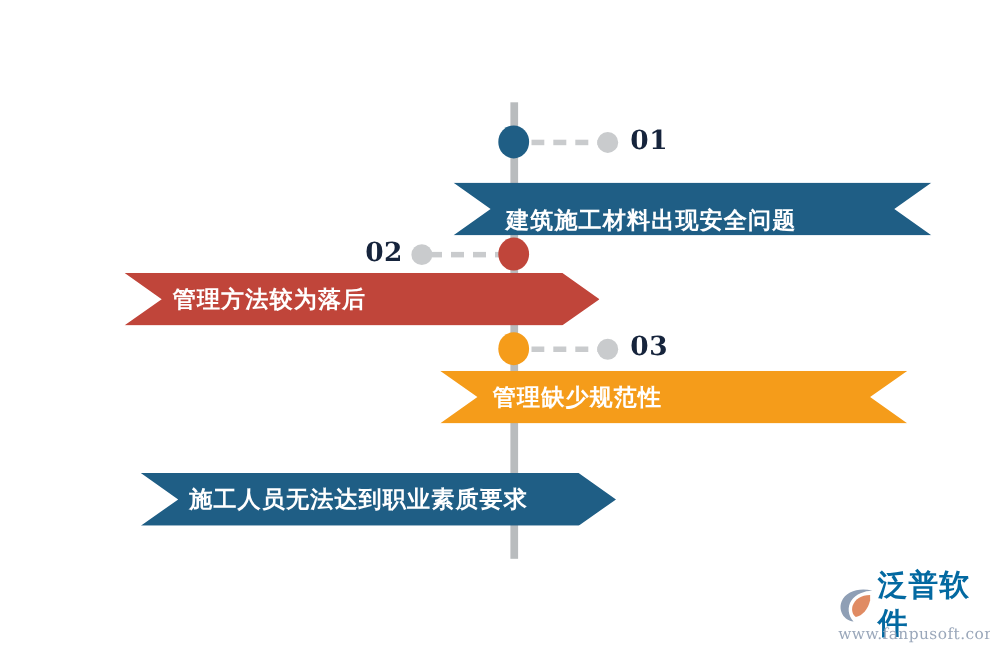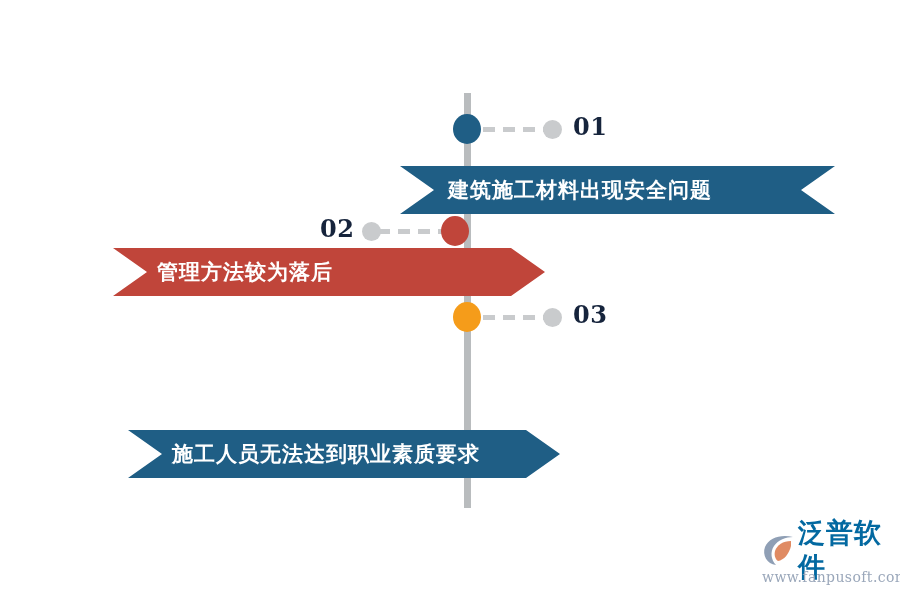--- a/index.html
+++ b/index.html
@@ -156,42 +156,45 @@
 
   <div class="spine"></div>
 
   <div class="connector" style="left:453px; top:114px; width:160px;">
     <div class="node-dot blue" style="left:0px;"></div>
     <div class="dash-line" style="left:30px; width:62px;"></div>
     <div class="small-dot" style="left:90px;"></div>
     <div class="num-label" style="left:120px;">01</div>
   </div>
 
-  <div class="banner bg-blue shape-concave-both" style="left:400px; top:166px; width:435px;">
+  <div class="banner bg-blue shape-concave-both" style="left:412px; top:166px; width:435px;align-items:flex-end;">
     <span class="banner-text pad-left-wide">建筑施工材料出现安全问题</span>
   </div>
 
-  <div class="connector" style="left:320px; top:216px; width:160px;">
+  <div class="connector" style="left:332px; top:216px; width:160px;">
     <div class="num-label" style="left:0px;">02</div>
     <div class="small-dot" style="left:42px;"></div>
     <div class="dash-line" style="left:58px; width:66px;"></div>
     <div class="node-dot red" style="left:121px;"></div>
   </div>
 
   <div class="banner bg-red shape-concave-arrow" style="left:113px; top:248px; width:432px;">
     <span class="banner-text pad-left-mid">管理方法较为落后</span>
   </div>
 
   <div class="connector" style="left:453px; top:302px; width:160px;">
     <div class="node-dot orange" style="left:0px;"></div>
     <div class="dash-line" style="left:30px; width:62px;"></div>
     <div class="small-dot" style="left:90px;"></div>
     <div class="num-label" style="left:120px;">03</div>
   </div>
 
+  <div class="banner bg-orange shape-concave-both" style="left:400px; top:337px; width:425px;">
+    <span class="banner-text pad-left-wide">管理缺少规范性</span>
+  </div>
 
 
   <div class="banner bg-blue shape-concave-arrow" style="left:128px; top:430px; width:432px;">
     <span class="banner-text pad-left-mid">施工人员无法达到职业素质要求</span>
   </div>
 
   <div class="logo">
     <div class="logo-row">
       <svg class="logo-mark" viewBox="0 0 34 34">
         <path d="M31 4 C20 1 7 4 3 14 C0 22 5 31 14 32 C9 27 8 19 12 13 C16 7 24 4 31 4 Z" fill="#8f9fb5"></path>

